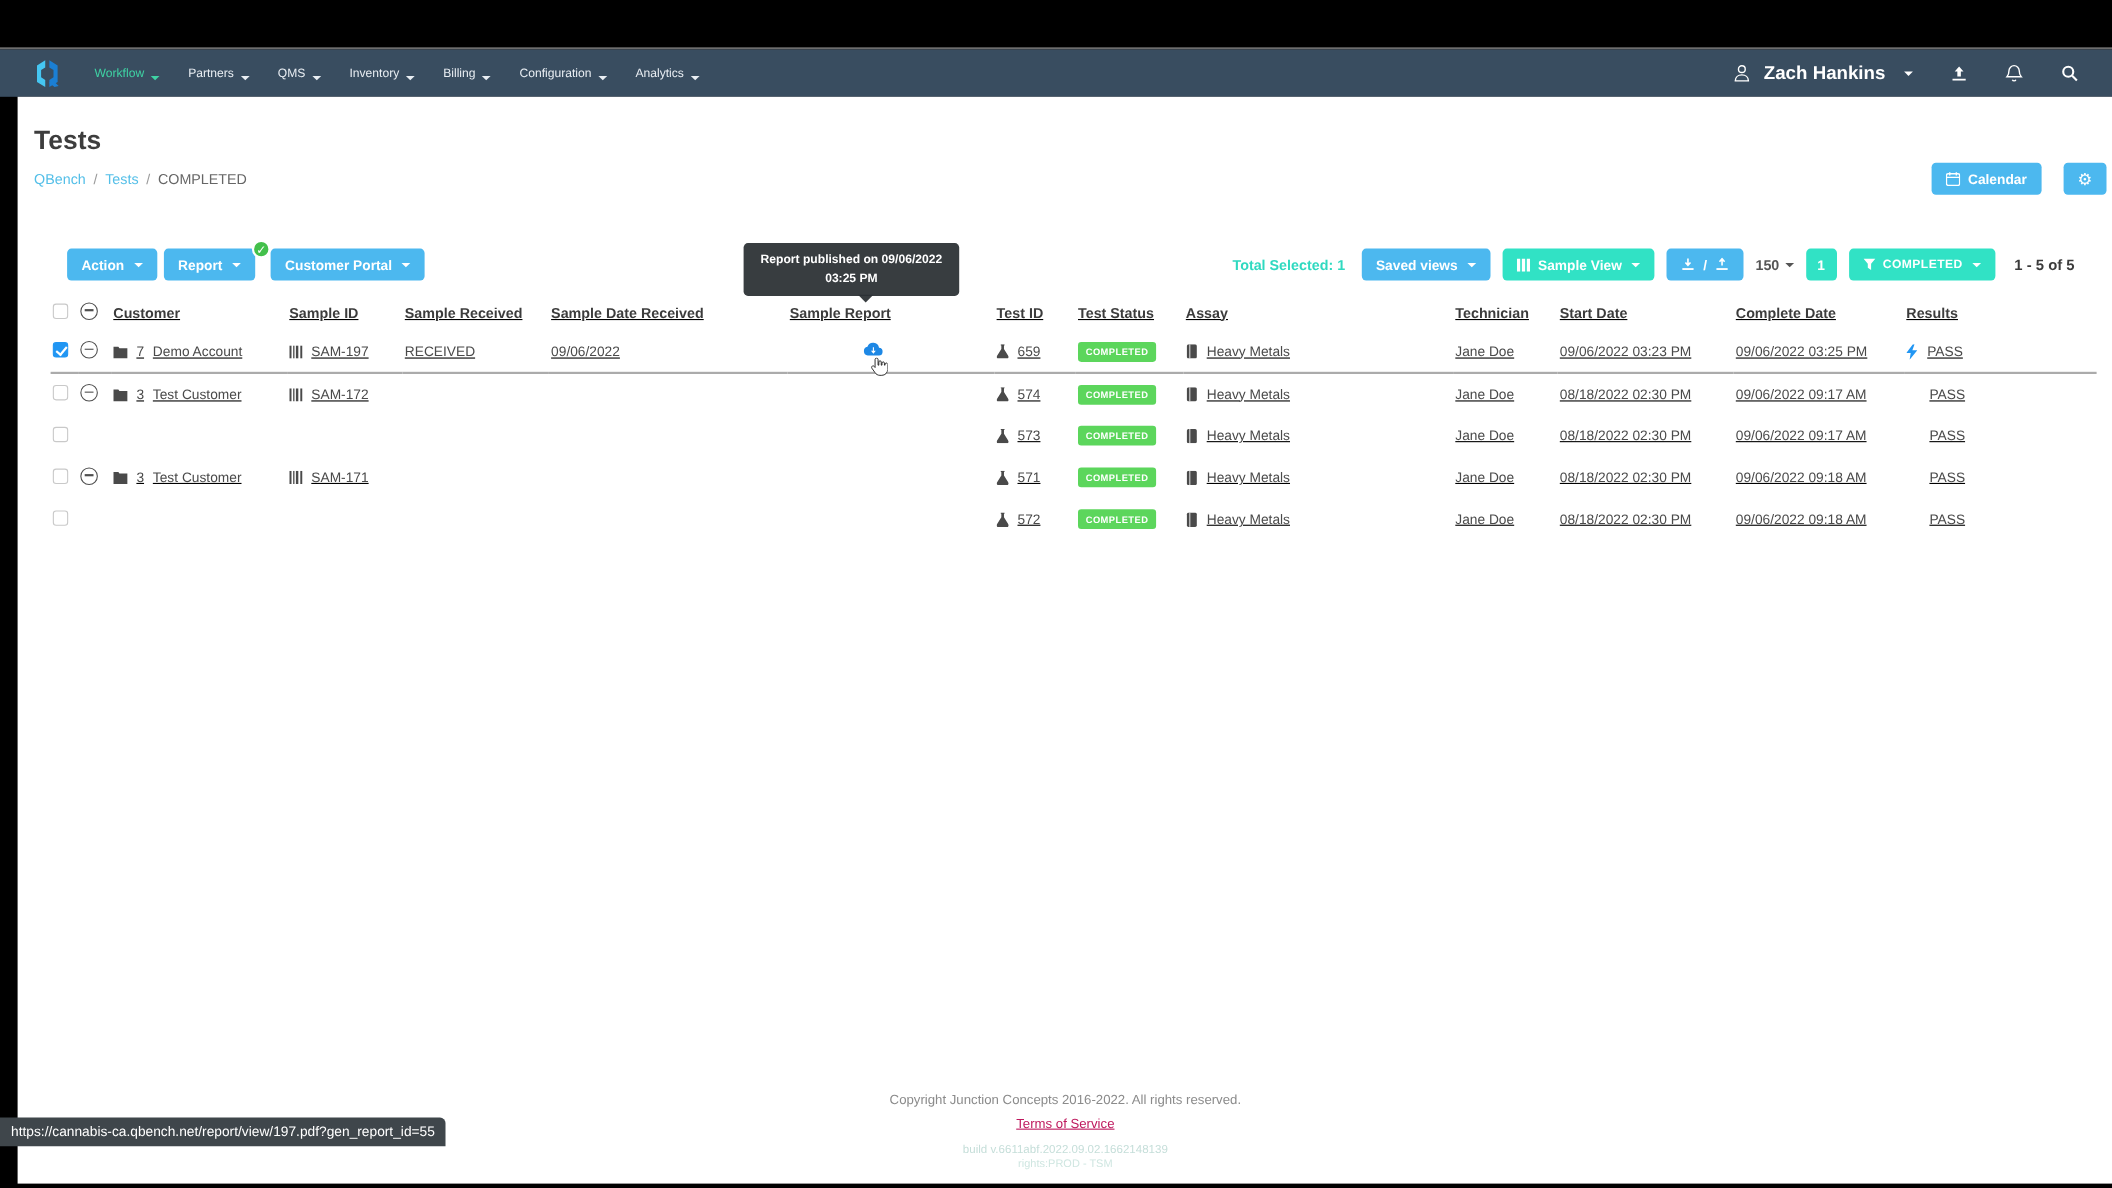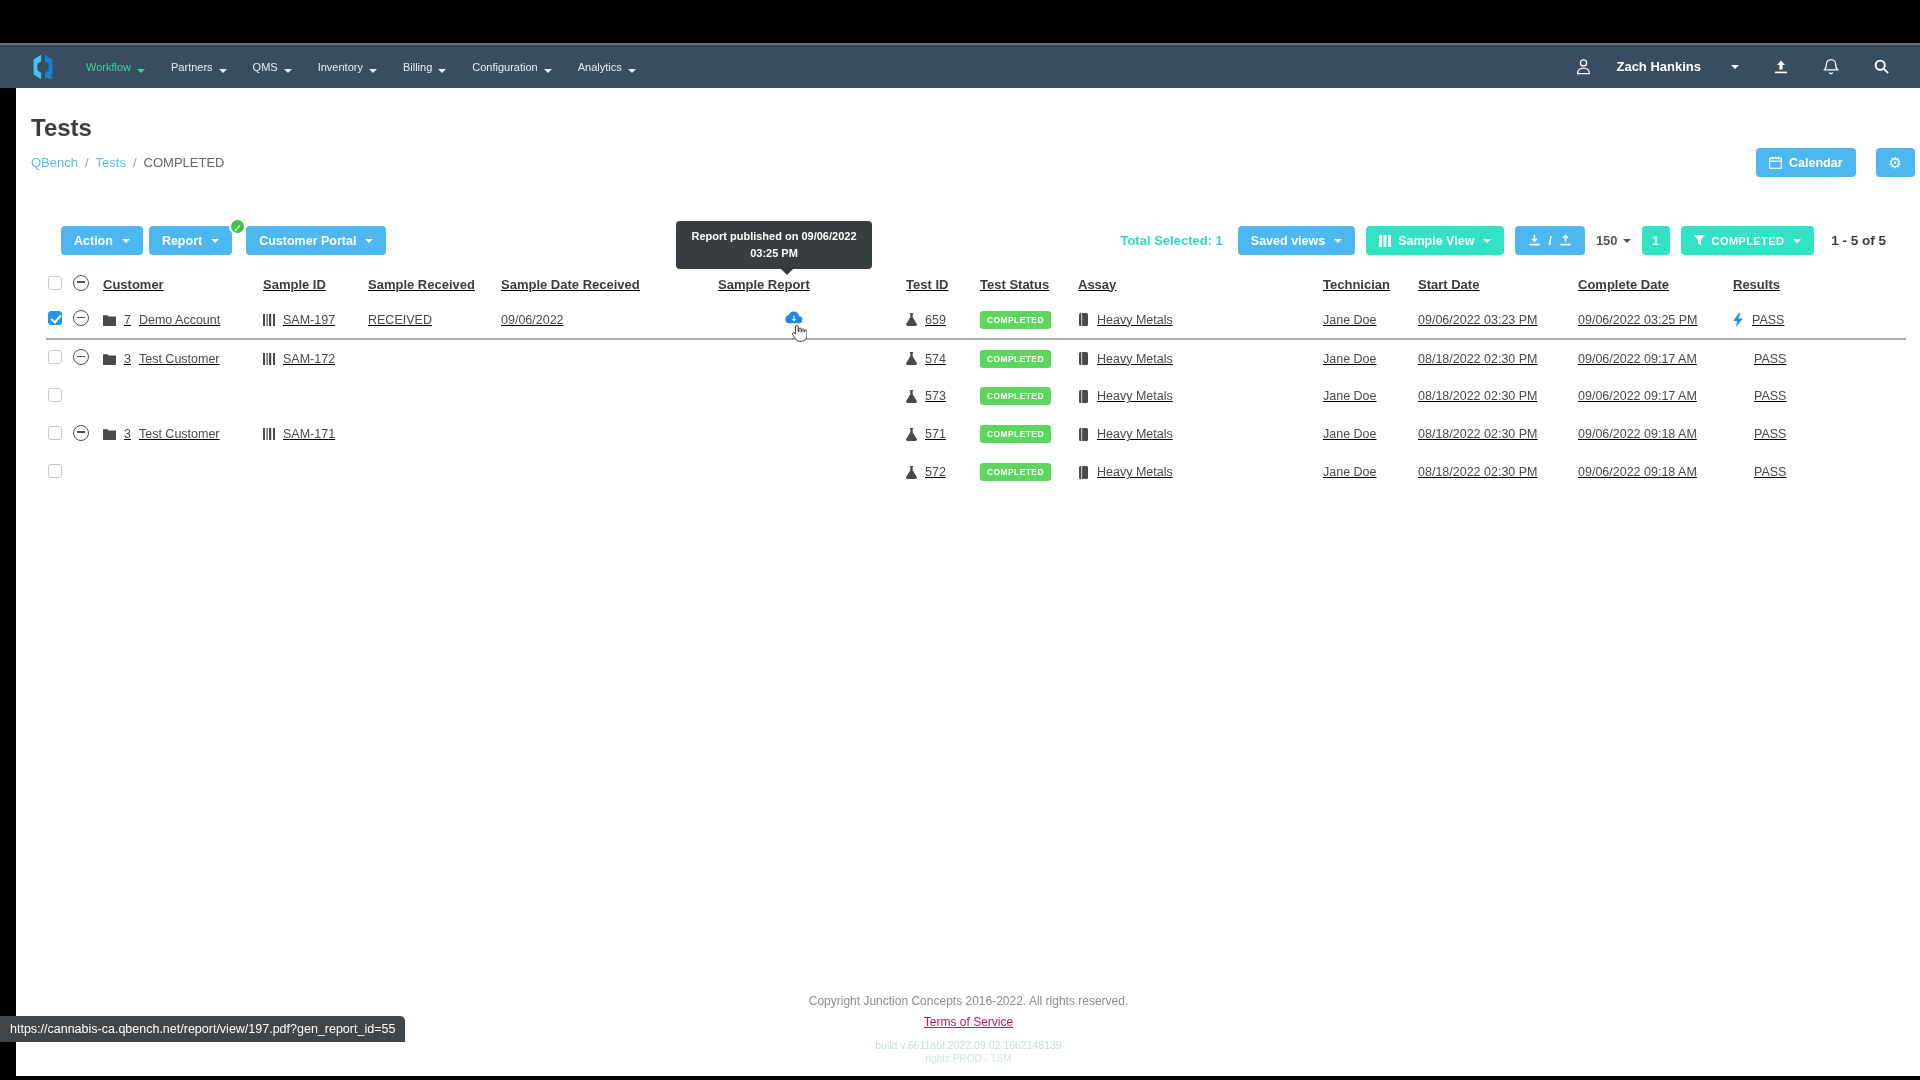--- a/index.html
+++ b/index.html
@@ -10,21 +10,21 @@
   .topline { position:absolute; top:43px; left:0; width:1920px; height:2px; background:#6d6d6d; }
 
   
   .nav { position:absolute; top:45px; left:0; width:1920px; height:43px; background:#394d60; display:flex; align-items:center; }
   .logo { width:30px; height:30px; margin:0 28px 0 28px; flex:0 0 auto; }
   .nav-items { display:flex; align-items:center; gap:26px; }
   .nav-item { color:#e9eef3; font-size:11px; font-weight:400; display:flex; align-items:flex-end; cursor:pointer; white-space:nowrap; }
   .nav-item.active { color:#3fd3a4; }
   .caret { display:inline-block; width:0; height:0; border-left:4px solid transparent; border-right:4px solid transparent; border-top:4px solid currentColor; margin-left:6px; }
   .nav-right { margin-left:auto; display:flex; align-items:center; gap:34px; padding-right:30px; }
-  .nav-user { display:flex; align-items:center; gap:24px; color:#fff; font-size:13px; font-weight:700; cursor:pointer; }
+  .nav-user { display:flex; align-items:center; gap:11px; color:#fff; font-size:17px; font-weight:700; cursor:pointer; }
   .nav-icon { display:flex; align-items:center; cursor:pointer; }
 
   
   .main { position:absolute; top:88px; left:16px; width:1905px; height:988px; background:#ffffff; }
 
   .page-head { position:relative; padding:26px 15px 0 15px; }
   .page-title { font-size:24px; font-weight:700; color:#3d3d3d; }
   .breadcrumb { margin-top:13px; font-size:13px; color:#999; }
   .breadcrumb .bc-link { color:#54bfe8; cursor:pointer; }
   .breadcrumb .bc-sep { color:#9a9a9a; margin:0 7px; }

